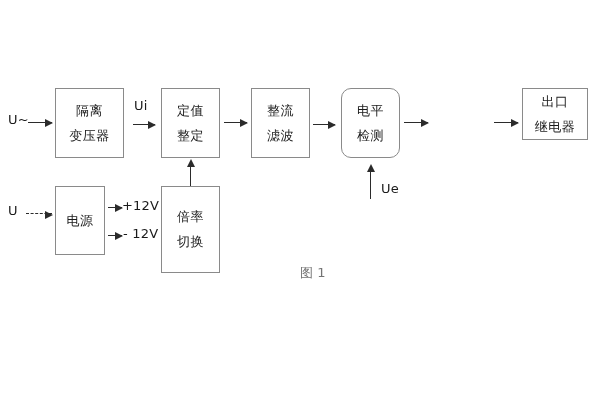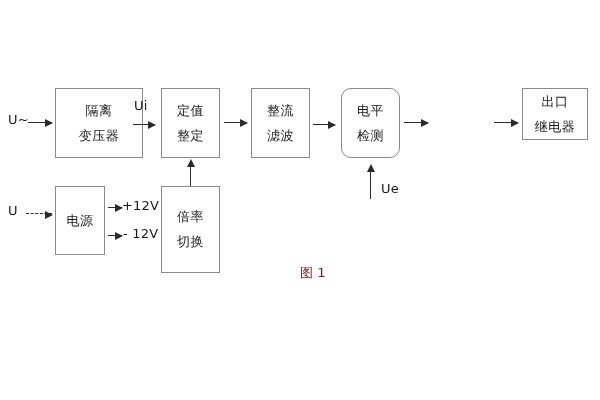--- a/index.html
+++ b/index.html
@@ -38,21 +38,21 @@
   }
   .label {
     position: absolute;
     color: #1a1a1a;
     font-size: 13px;
     white-space: nowrap;
     letter-spacing: 0.2px;
   }
   .caption {
     position: absolute;
-    color: #7f1d1d;
+    color: #737373;
     font-size: 13px;
     white-space: nowrap;
   }
   
   .arrow-h {
     position: absolute;
     height: 1px;
     background: #2b2b2b;
   }
   .arrow-h::after {
@@ -91,21 +91,21 @@
 </style>
 </head>
 <body>
 
 <div id="canvas">
 
   <div class="label" style="left:8px; top:112px;">U~</div>
 
   <div class="arrow-h" style="left:28px; top:122px; width:24px;"></div>
 
-  <div class="box" style="left:55px; top:88px; width:88px; height:70px;">
+  <div class="box" style="left:55px; top:88px; width:69px; height:70px;">
     <span class="ln">隔离</span>
     <span class="ln">变压器</span>
   </div>
 
   <div class="label" style="left:134px; top:98px;">Ui</div>
 
   <div class="arrow-h" style="left:133px; top:124px; width:22px;"></div>
 
   <div class="box" style="left:161px; top:88px; width:59px; height:70px;">
     <span class="ln">定值</span>

